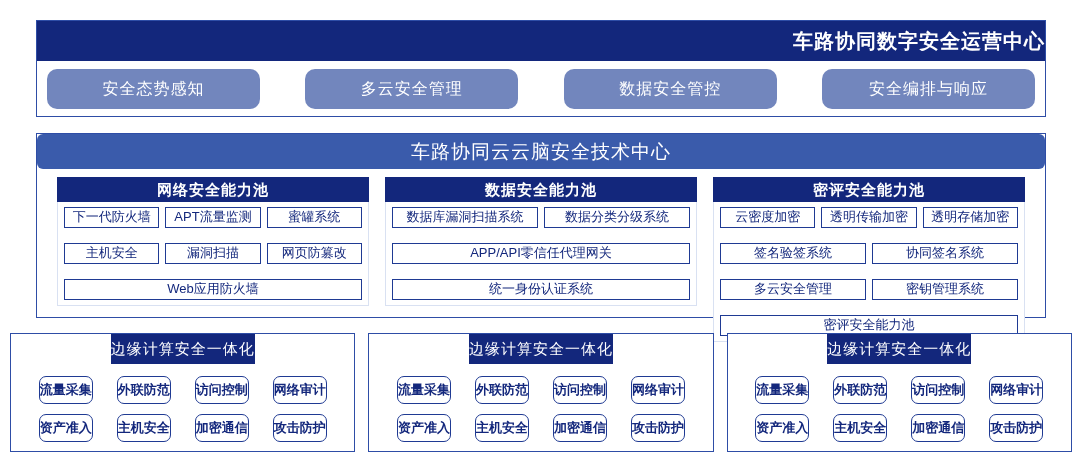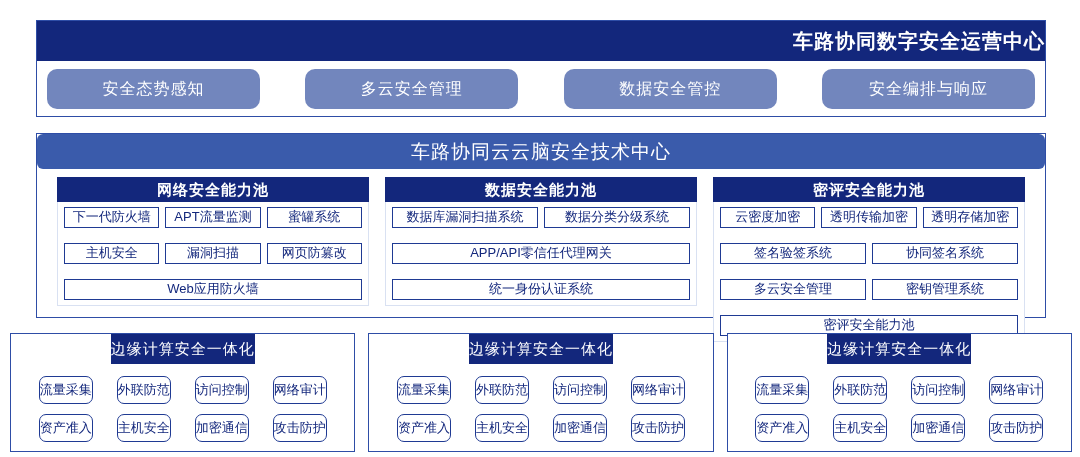--- a/index.html
+++ b/index.html
@@ -71,21 +71,21 @@
     flex: 1; background: #fff; border: 1px solid var(--outer-border, #2e4da6);
     display: flex; flex-direction: column; align-items: center;
   }
   .edge-header {
     height: 30px; line-height: 30px; text-align: center;
     background: var(--navy, #13277c); color: #fff;
     font-size: 15px; font-weight: 400; letter-spacing: 1px;
   }
   .edge-body {
     flex: 1; display: grid; grid-template-columns: repeat(4, 1fr);
-    gap: 10px 24px; padding: 12px 12px; align-content: center;
+    gap: 10px 24px; padding: 12px 12px; align-content: center; font-weight: bold;
   }
   .edge-item {
     height: 28px; line-height: 25px; text-align: center;
     border: 1.5px solid var(--item-border, #1f3a93); border-radius: 7px;
     color: var(--navy, #13277c); font-size: 13px; background: #fff;
     white-space: nowrap;
   }
 </style>
 </head>
 <body>

